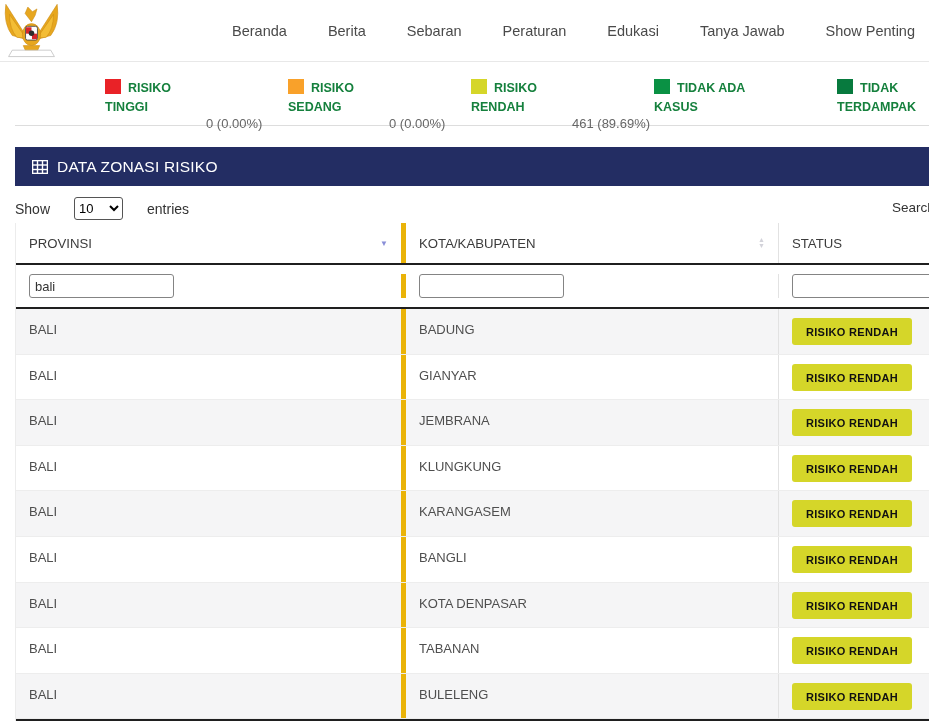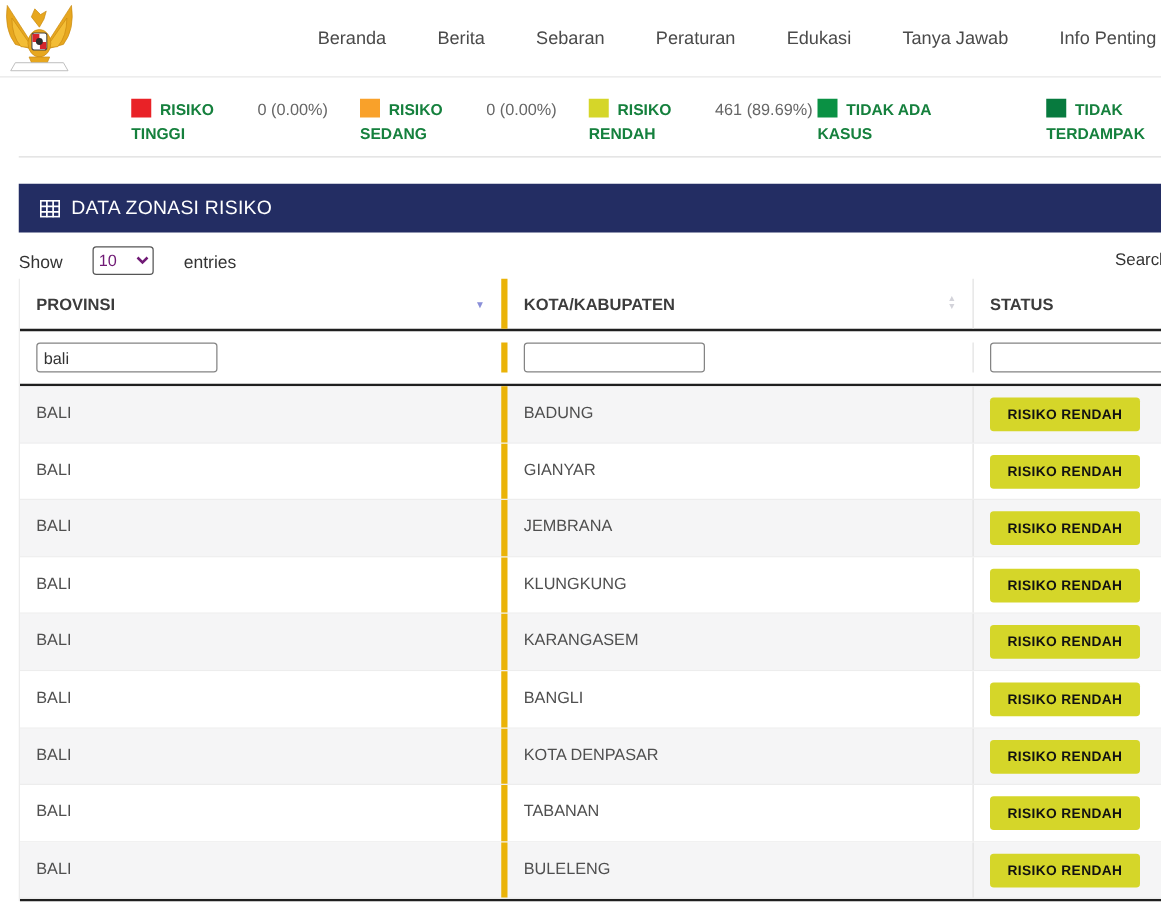--- a/index.html
+++ b/index.html
@@ -4,42 +4,42 @@
 <style>
   html,body{margin:0;padding:0;}
   body{
     width:929px;height:722px;overflow:hidden;position:relative;
     background:#fff;font-family:"Liberation Sans",sans-serif;
     -webkit-font-smoothing:antialiased;
   }
   
   .topnav{height:62px;border-bottom:1px solid #e8e8e8;display:flex;align-items:center;box-sizing:border-box;}
   .logo{margin:0 0 2px 4px;flex:0 0 auto;}
-  .nav-menu{display:flex;margin-left:auto;gap:41px;padding-right:4px;align-items:center;}
+  .nav-menu{display:flex;margin-left:auto;gap:41px;padding-right:14px;align-items:center;}
   .nav-item{font-size:14.5px;color:#4a4a4a;white-space:nowrap;cursor:pointer;}
   
   .legend-section{margin-left:15px;width:1010px;border-bottom:1px solid #ddd;box-sizing:border-box;height:64px;}
   .legend{display:flex;padding:17px 0 0 90px;}
   .legend-item{display:flex;width:183px;flex:0 0 auto;}
   .lg-label{width:101px;font-size:12.5px;font-weight:bold;color:#15803d;line-height:19px;}
   .swatch{display:inline-block;width:16px;height:15px;margin-right:7px;vertical-align:-2px;}
-  .lg-value{width:82px;font-size:13px;color:#666;padding-top:1px;}
+  .lg-value{width:82px;font-size:13px;color:#666;padding-top:1px;margin-top:36px;}
   
   .panel-bar{margin:21px 0 0 15px;width:950px;height:39px;background:#232d63;display:flex;align-items:center;padding-left:17px;box-sizing:border-box;gap:9px;}
   .panel-title{color:#fff;font-weight:normal;font-size:15.5px;letter-spacing:.2px;}
   .grid-icon{flex:0 0 auto;}
   
   .controls{height:37px;position:relative;}
   .show-group{display:flex;align-items:center;gap:24px;padding:11px 0 0 15px;font-size:14px;color:#333;}
-  .entries-select{width:49px;height:23px;font-size:13px;color:#701a75;border:1px solid #555;border-radius:3px;background:#fff;}
+  .entries-select{width:49px;height:23px;font-size:13px;color:#000000;border:1px solid #555;border-radius:3px;background:#fff;}
   .search-label{position:absolute;left:892px;top:14px;font-size:13.5px;color:#333;white-space:nowrap;}
   
   .ztable{margin-left:15px;width:960px;border-left:1px solid #ececec;box-sizing:border-box;}
   .t-head{display:flex;height:40px;border-bottom:2px solid #1f1f1f;}
-  .th{display:flex;align-items:center;padding:0 13px;box-sizing:border-box;font-size:13.2px;color:#3c3c3c;font-weight:700;cursor:pointer;}
+  .th{display:flex;align-items:center;padding:0 13px;box-sizing:border-box;font-size:13.2px;color:#3c3c3c;font-weight:400;cursor:pointer;}
   .c1{width:385px;flex:0 0 auto;}
   .c2{width:377px;flex:0 0 auto;border-left:5px solid #eab308;}
   .c3{width:197px;flex:0 0 auto;border-left:1px solid #e2e2e2;}
   .sort-desc{margin-left:auto;color:#8a8fd8;font-size:8px;}
   .sort-both{display:flex;flex-direction:column;margin-left:auto;color:#d3d3da;font-size:7px;line-height:6px;}
   .t-filter{display:flex;height:42px;border-bottom:2px solid #1f1f1f;align-items:center;}
   .f-cell{padding-left:13px;box-sizing:border-box;}
   .filter-input{width:133px;height:18px;border:1px solid #848484;border-radius:3px;font-size:13px;color:#333;padding:2px 5px;font-family:"Liberation Sans",sans-serif;}
   .t-body .t-row{display:flex;height:45.6px;border-bottom:1px solid #ededed;box-sizing:border-box;background:#fff;}
   .t-body .t-row:nth-child(odd){background:#f5f5f6;}
@@ -68,21 +68,21 @@
     <circle cx="30" cy="34.5" r="3" fill="#2d2d2d"></circle>
     <path d="M9 53 L51 53 L55 60 L5 60 Z" fill="#fff" stroke="#b9b9b9" stroke-width="0.8"></path>
   </svg>
   <nav class="nav-menu">
       <div class="nav-item">Beranda</div>
       <div class="nav-item">Berita</div>
       <div class="nav-item">Sebaran</div>
       <div class="nav-item">Peraturan</div>
       <div class="nav-item">Edukasi</div>
       <div class="nav-item">Tanya Jawab</div>
-      <div class="nav-item">Info Penting</div>
+      <div class="nav-item">Show Penting</div>
     </nav>
 </header>
 
 <section class="legend-section">
   <div class="legend">
   <div class="legend-item">
     <div class="lg-label"><span class="swatch" style="background: rgb(233, 34, 39);"></span><span class="lg-text">RISIKO TINGGI</span></div>
     <div class="lg-value">0 (0.00%)</div>
   </div>
 

